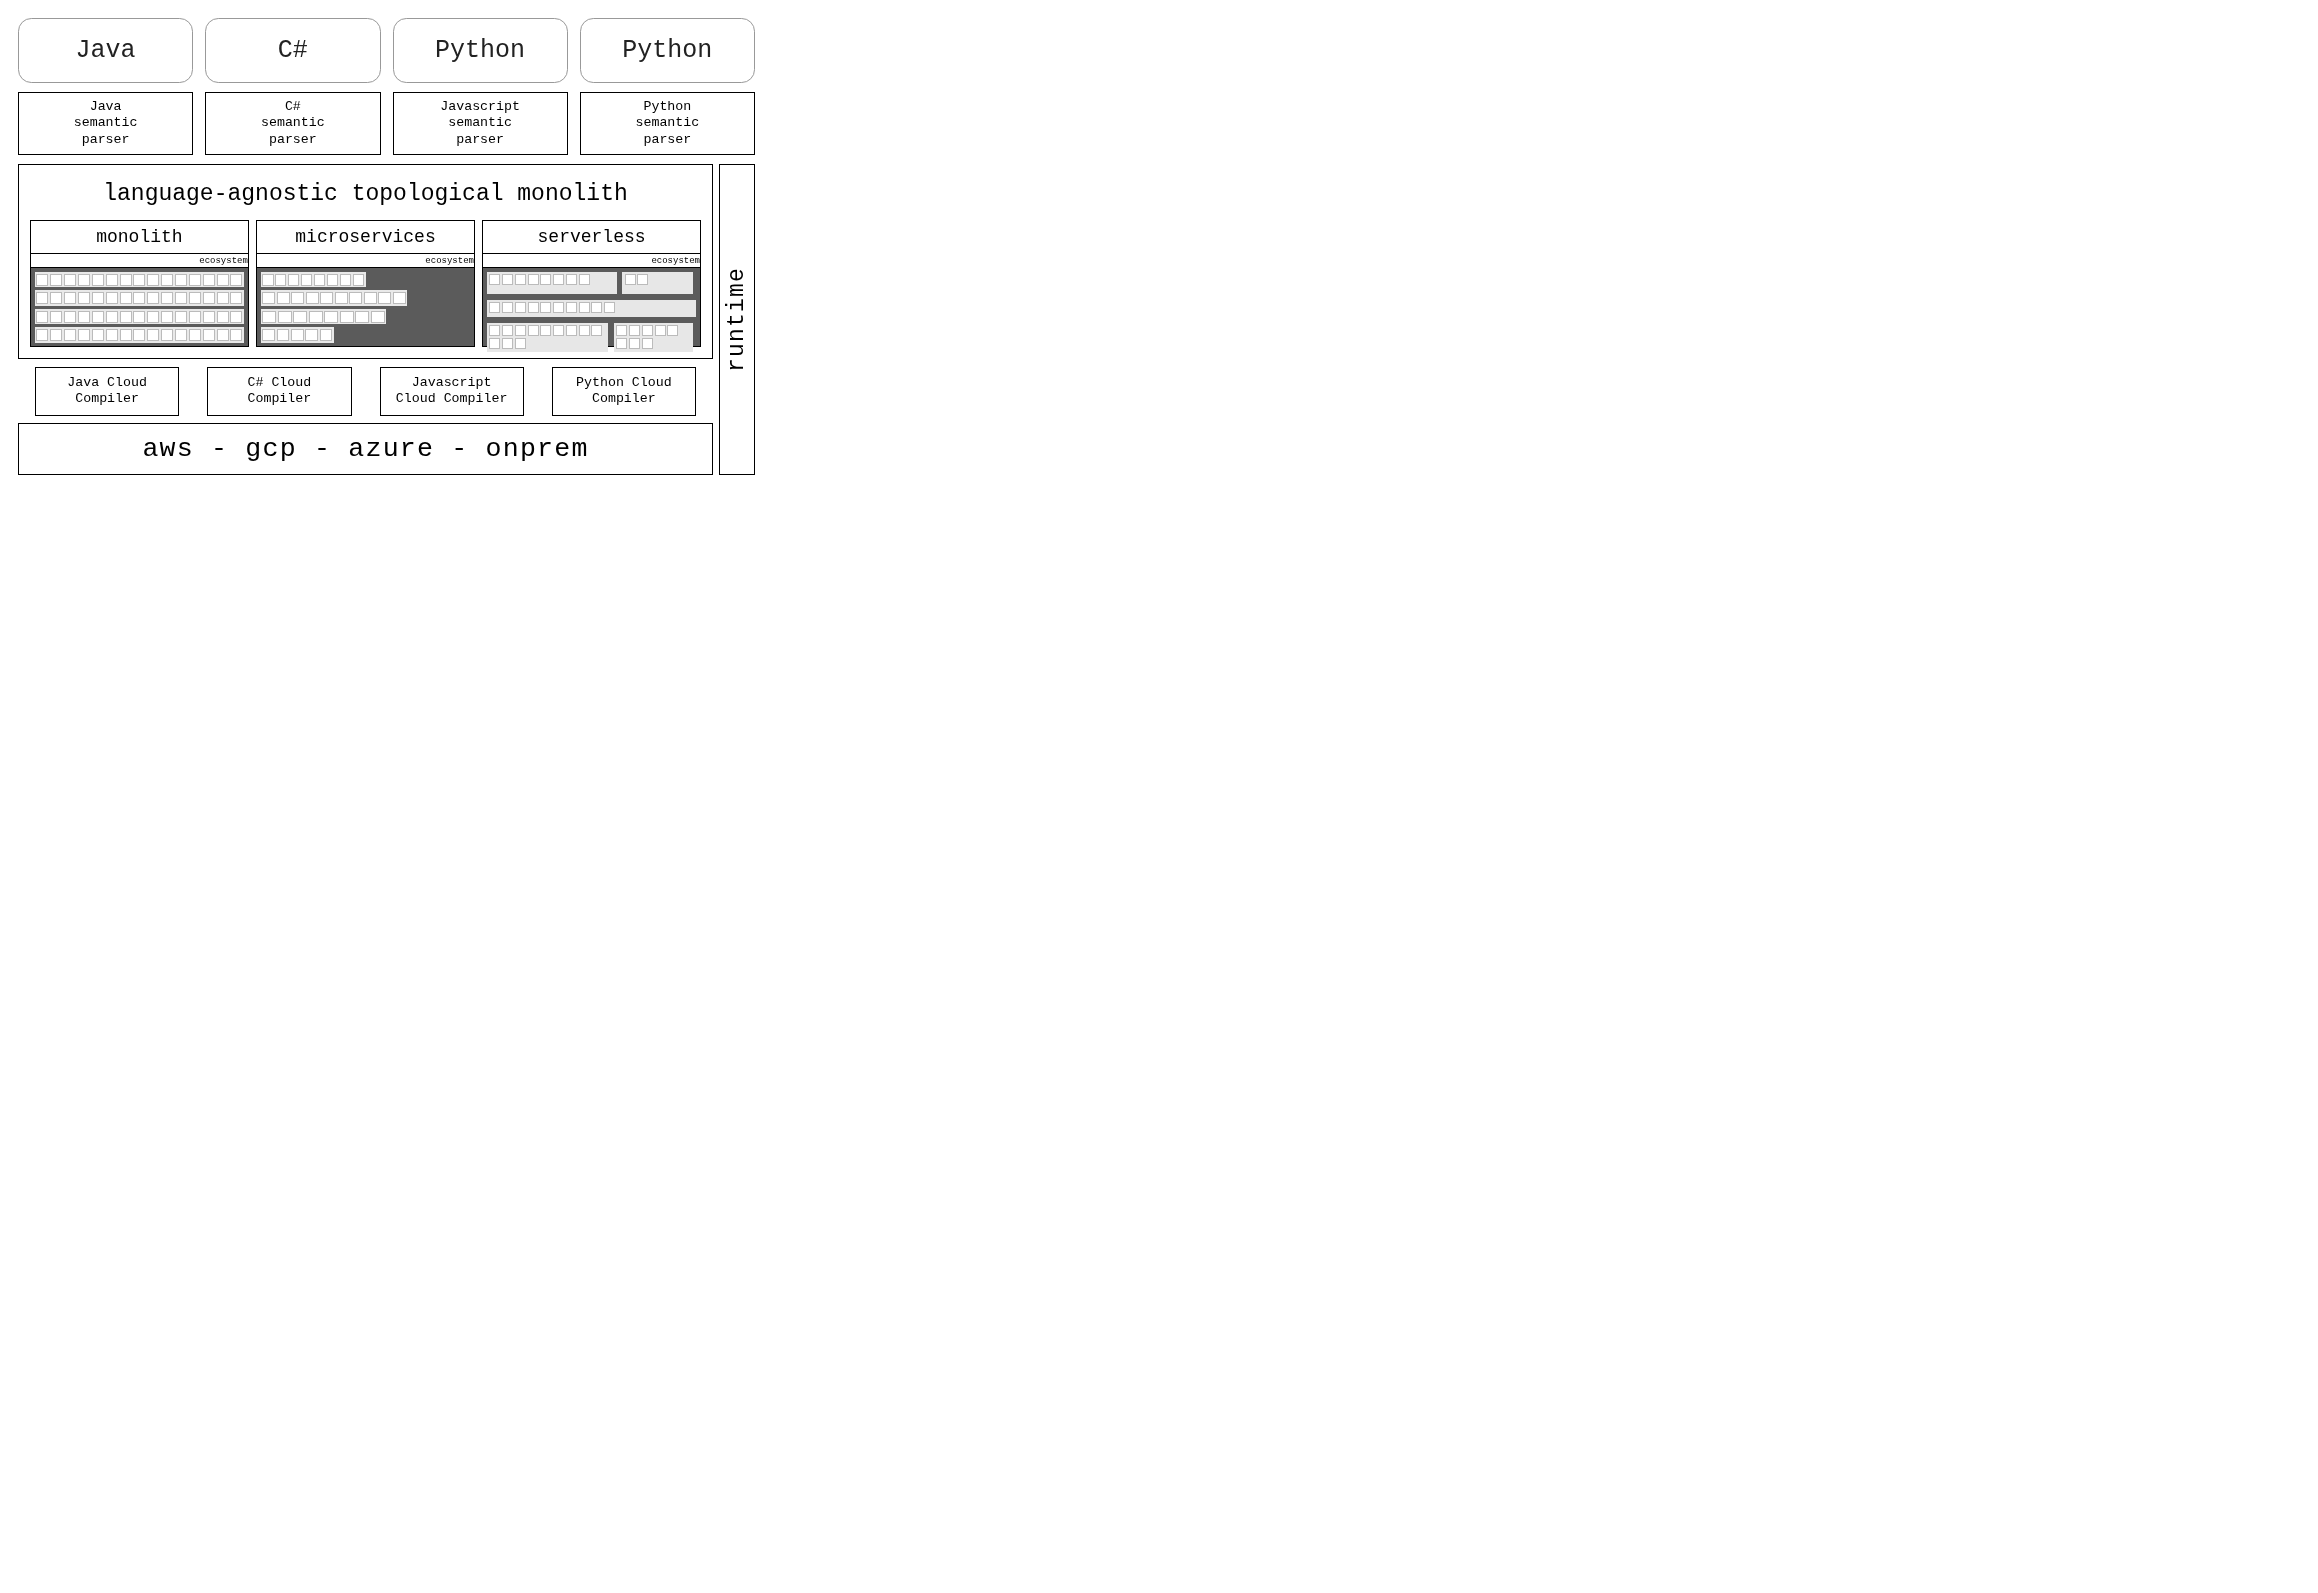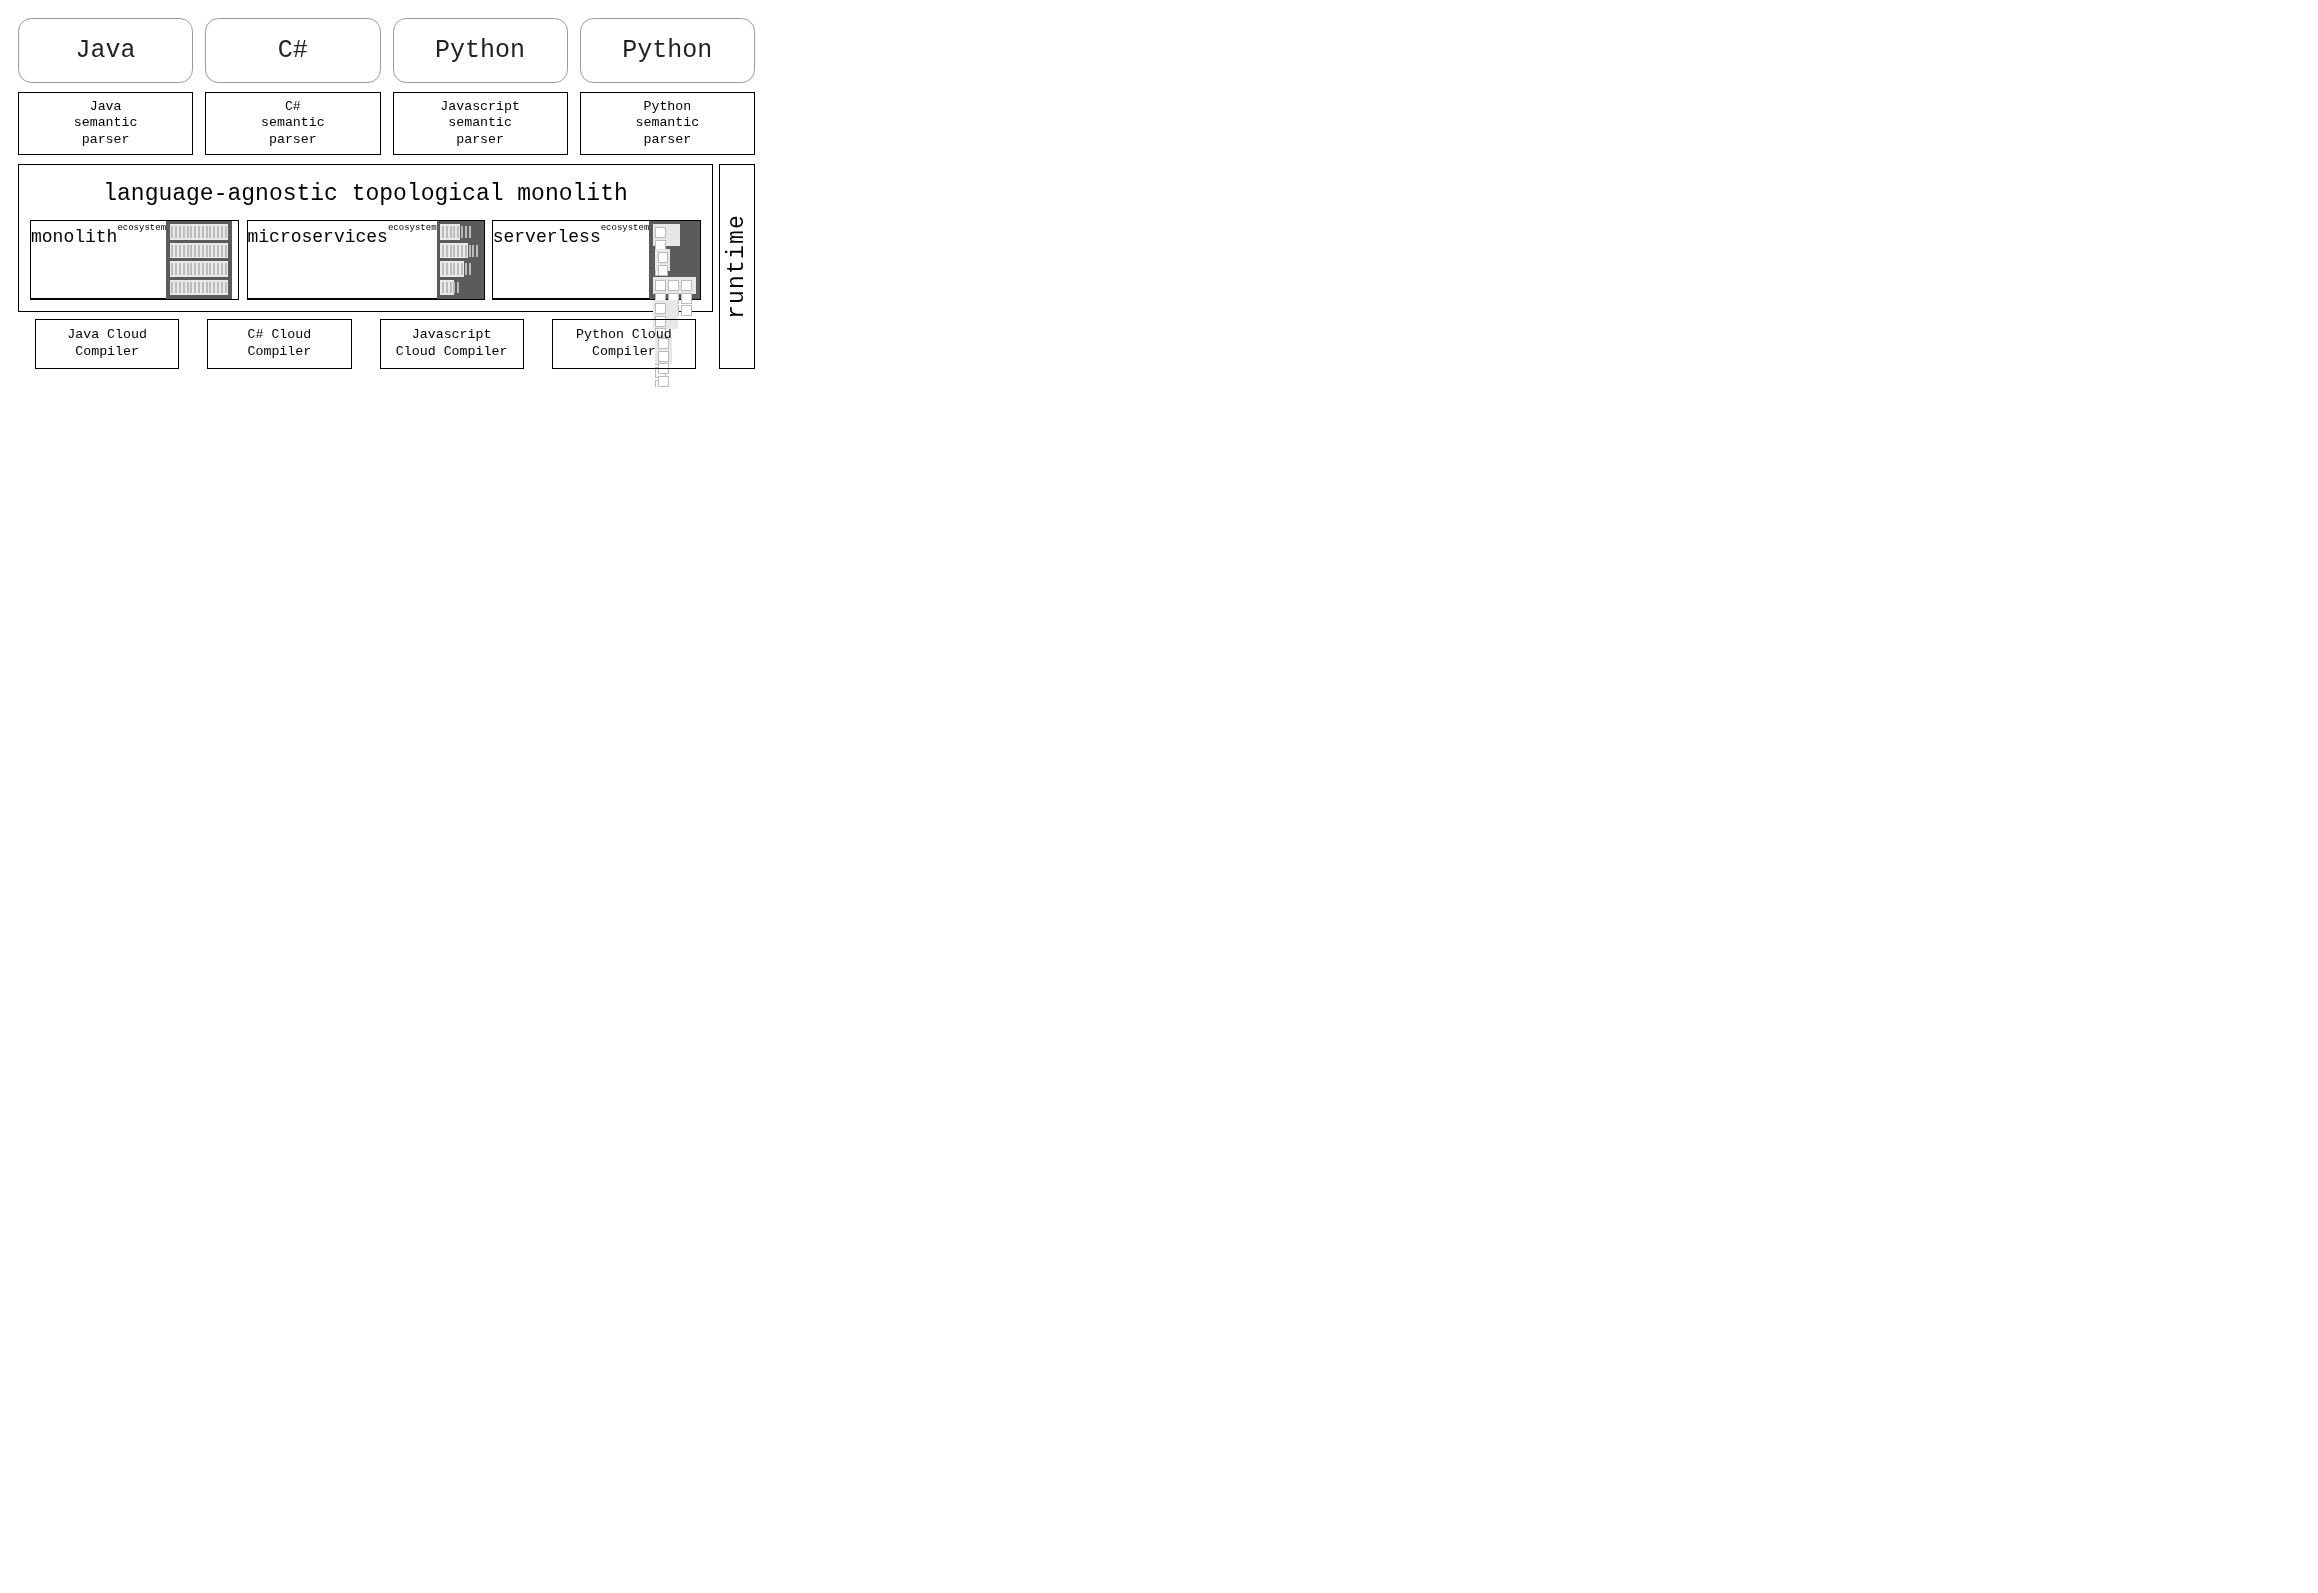--- a/index.html
+++ b/index.html
@@ -50,21 +50,21 @@
   .optimizer-title {
     text-align: center;
     font-size: 23px;
     margin: 7.2px 0 13.3px 0;
   }
   .arch-row { display: flex; gap: 7.2px; }
   .arch-box {
     flex: 1;
     border: 1.2px solid #000;
     display: flex;
-    flex-direction: row;
+    flex-direction: column;
   }
   .arch-title {
     text-align: center;
     font-size: 18px;
     padding: 6px 0 6px 0;
     border-bottom: 1.2px solid #000;
   }
   .eco-label {
     text-align: right;
     font-size: 9px;
@@ -333,20 +333,21 @@
       </div>
     </div>
 
     <div class="compiler-row">
       <div class="compiler-box">Java Cloud<br>Compiler</div>
       <div class="compiler-box">C# Cloud<br>Compiler</div>
       <div class="compiler-box">Javascript<br>Cloud Compiler</div>
       <div class="compiler-box">Python Cloud<br>Compiler</div>
     </div>
 
+    <div class="cloud-bar">aws - gcp - azure - onprem</div>
 
   </div>
 
   <div class="right-col">
     <span>runtime</span>
   </div>
 </div>
 
 
 </body></html>

